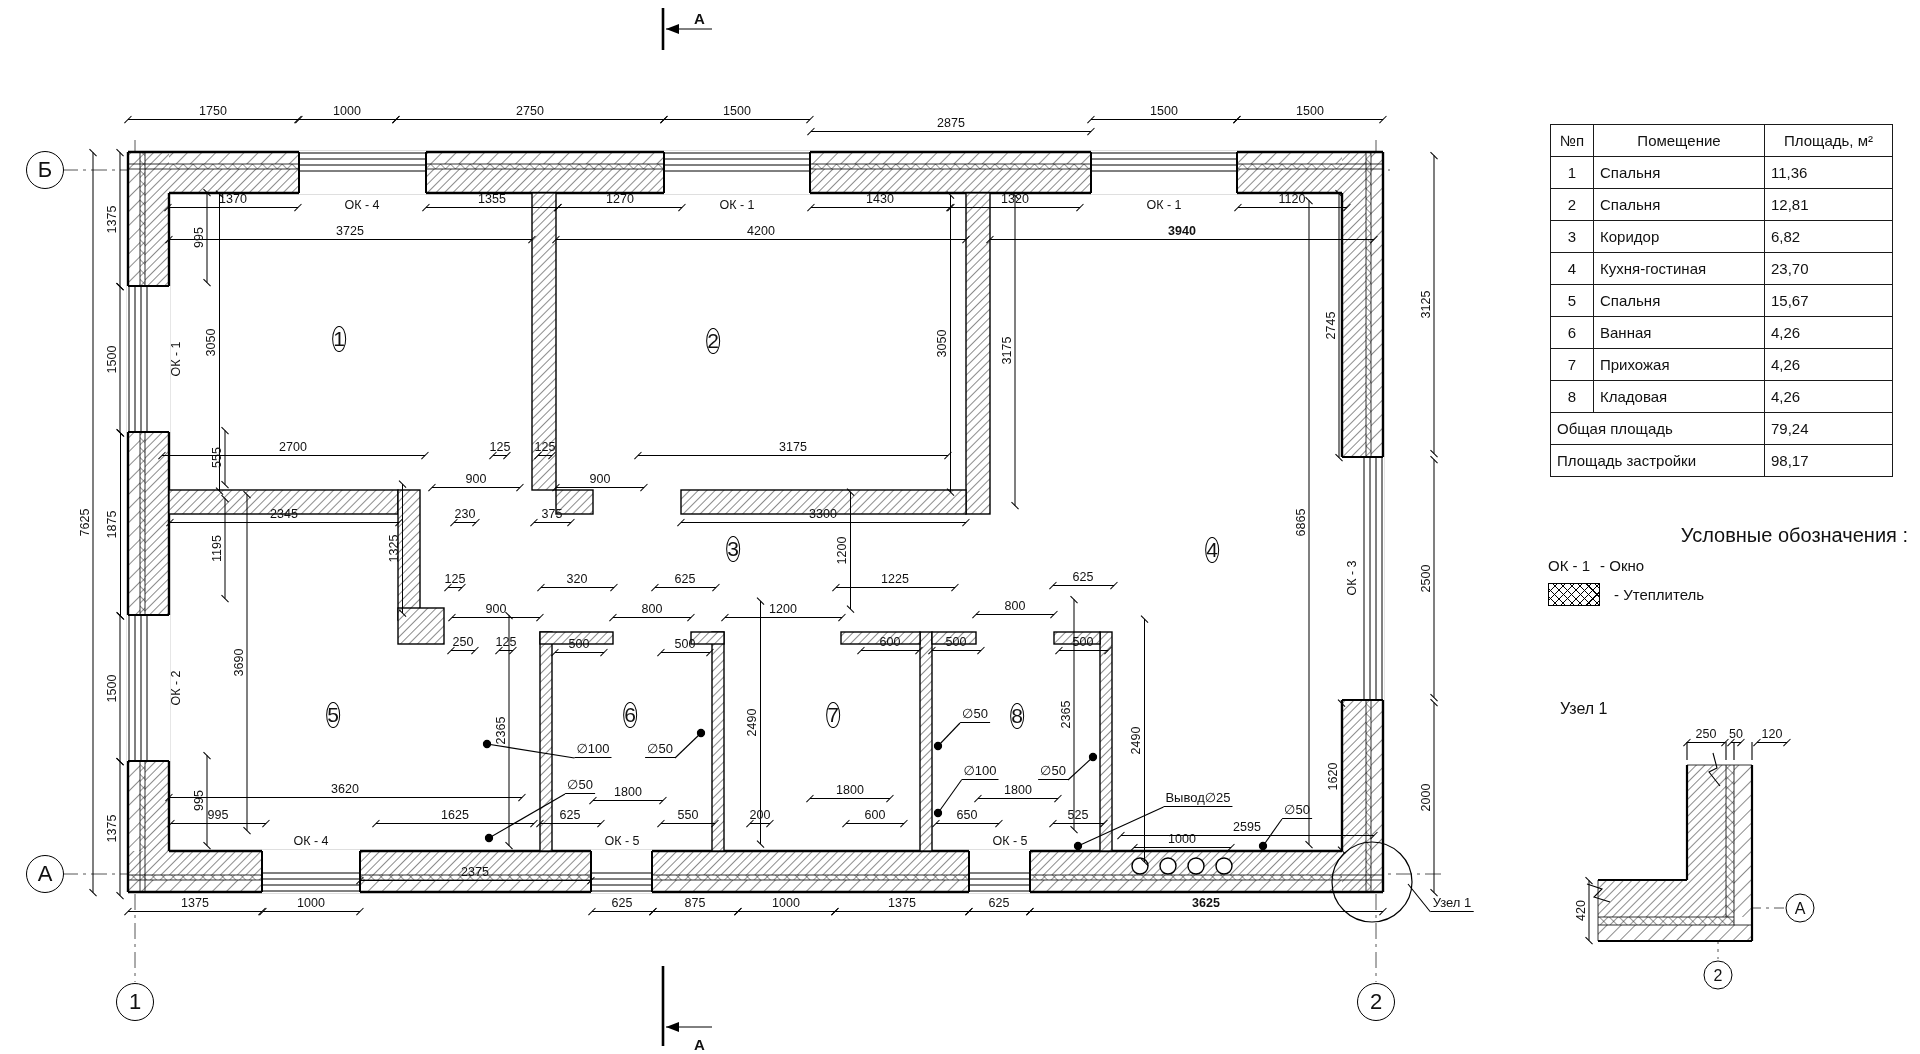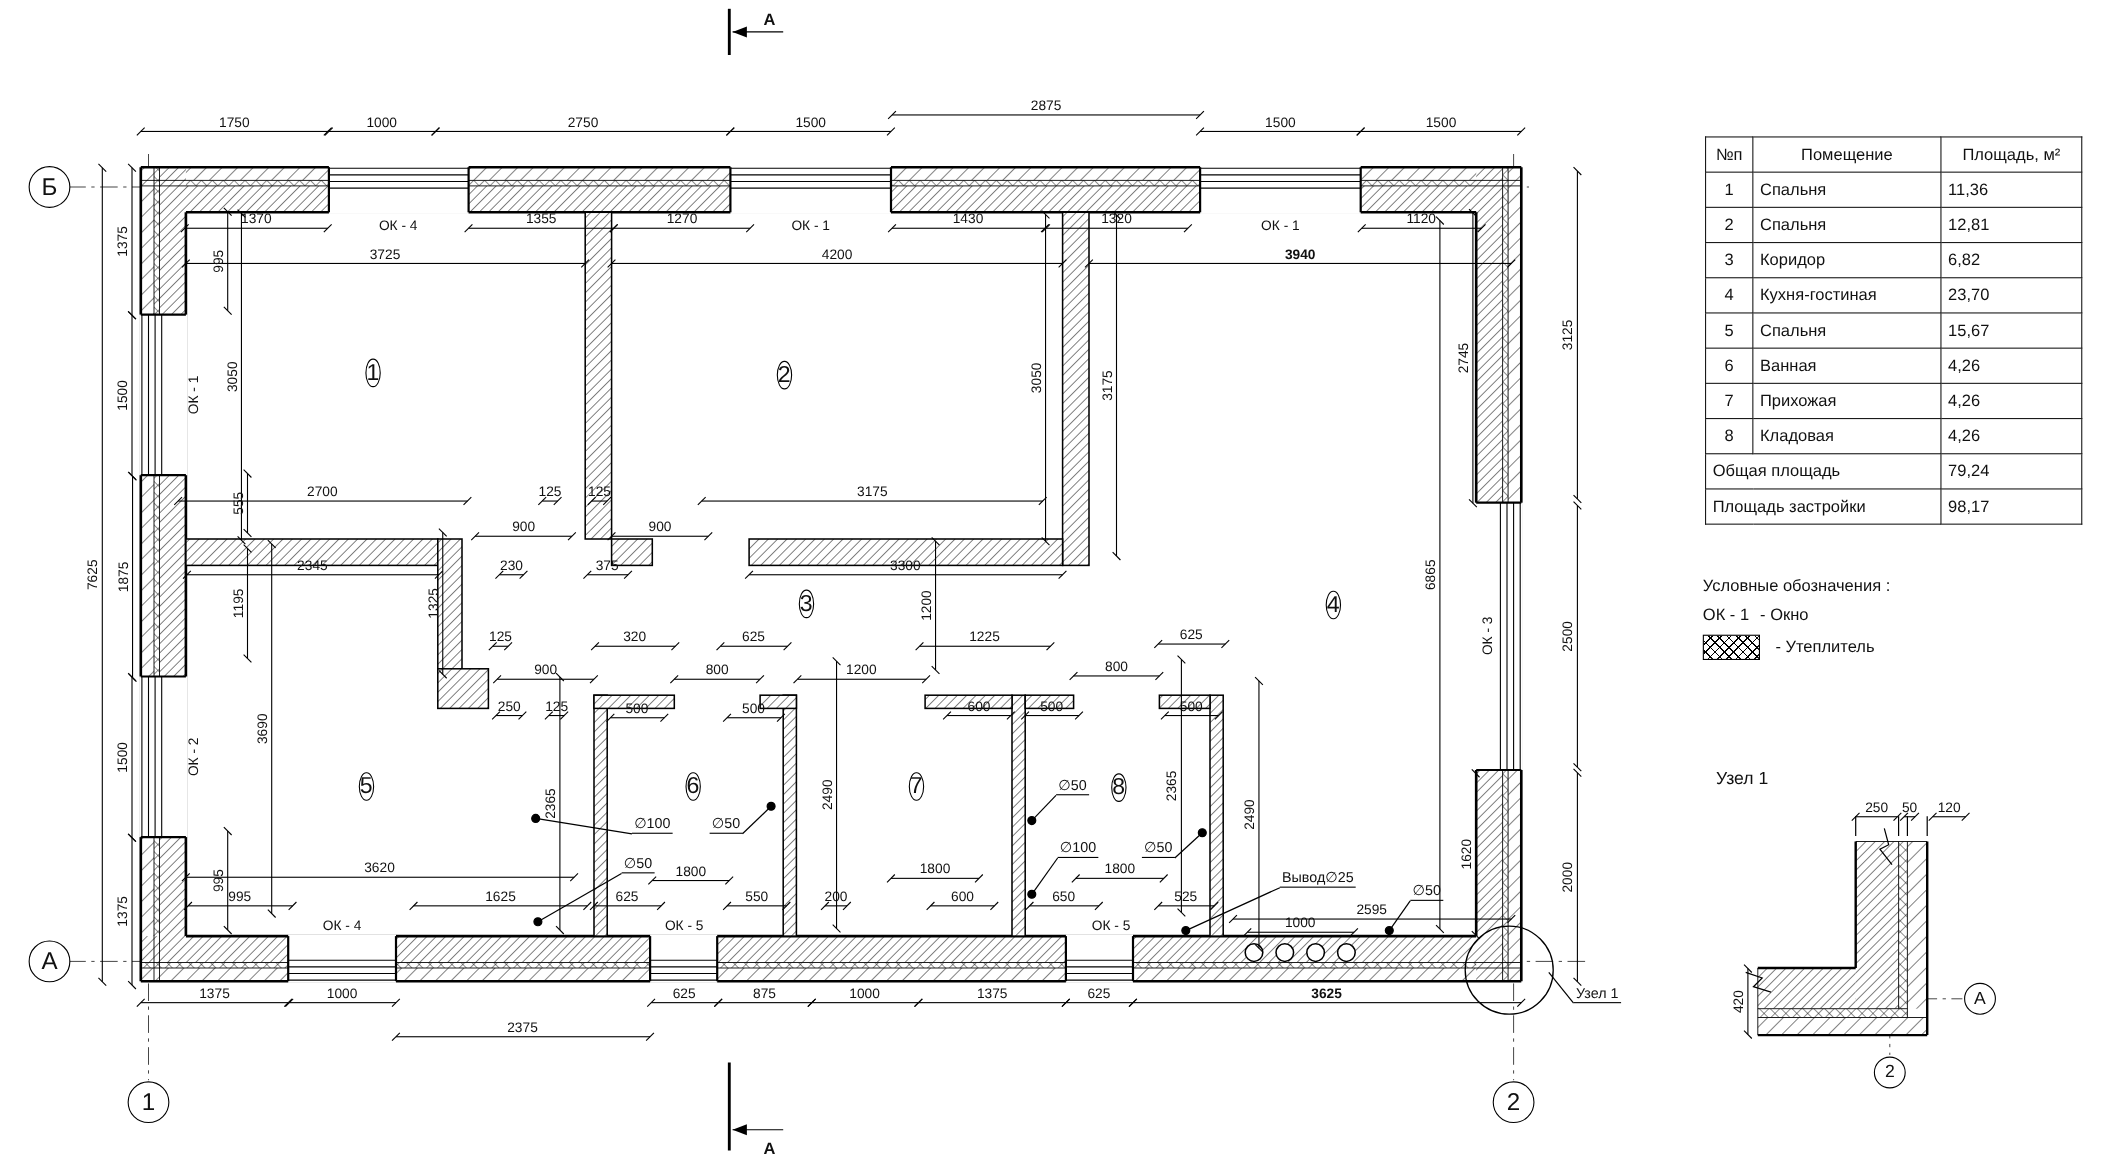--- a/index.html
+++ b/index.html
@@ -21,21 +21,21 @@
   .ldr{position:absolute;transform:translate(-50%,-100%);border-bottom:1.2px solid #000;font-size:13px;white-space:nowrap;padding:0 2px 1px 2px;}
   .sec-a{position:absolute;font-size:15px;font-weight:bold;}
   
   #room-table{position:absolute;left:1550px;top:124px;width:343px;border-collapse:collapse;font-size:15px;}
   #room-table th,#room-table td{border:1.6px solid #1a1a1a;padding:2px 6px;height:27px;font-weight:normal;text-align:left;background:#fff;}
   #room-table th{text-align:center;}
   #room-table td.num{text-align:center;width:30px;}
   #room-table td.val{width:115px;}
   
   #legend{position:absolute;left:1548px;top:524px;width:360px;}
-  #legend .hdr{font-size:15px;margin-bottom:10px;}
+  #legend .hdr{font-size:20px;margin-bottom:10px;text-align:right;}
   .lg-row{display:flex;align-items:center;margin-bottom:9px;font-size:15px;}
   .sw{width:52px;height:23px;border:1.7px solid #000;margin-right:14px;flex:none;box-sizing:border-box;background:#fff;}
   .sw.insulation{background-image:repeating-linear-gradient(45deg,transparent 0 5px,#000 5px 6px),repeating-linear-gradient(135deg,transparent 0 5px,#000 5px 6px);}
   .sw.backing-brick{background-image:repeating-linear-gradient(45deg,transparent 0 5.5px,#000 5.5px 6.6px);}
   .sw.facing-brick{background-image:repeating-linear-gradient(45deg,transparent 0 9px,#000 9px 10px);}
   .lg-key{margin-right:10px;}
   #detail-title{position:absolute;left:1560px;top:700px;font-size:16px;}
 </style>
 </head>
 <body>
@@ -340,21 +340,21 @@
       <div class="dim" style="left: 396px; top: 105px; width: 268px;">
         <i class="tl"></i>
         <i class="tr"></i>
         <span>2750</span>
       </div>
       <div class="dim" style="left: 664px; top: 105px; width: 146px;">
         <i class="tl"></i>
         <i class="tr"></i>
         <span>1500</span>
       </div>
-      <div class="dim" style="left: 811px; top: 90px; width: 280px; text-align: center;">
+      <div class="dim" style="left: 811px; top: 117px; width: 280px; text-align: center;">
         <i class="tl"></i>
         <i class="tr"></i>
         <span>2875</span>
       </div>
       <div class="dim" style="left: 1091px; top: 105px; width: 146px;">
         <i class="tl"></i>
         <i class="tr"></i>
         <span>1500</span>
       </div>
       <div class="dim" style="left: 1237px; top: 105px; width: 146px;">
@@ -740,21 +740,21 @@
       <div class="dim" style="left: 128px; top: 897px; width: 134px;">
         <i class="tl"></i>
         <i class="tr"></i>
         <span>1375</span>
       </div>
       <div class="dim" style="left: 262.5px; top: 897px; width: 97px;">
         <i class="tl"></i>
         <i class="tr"></i>
         <span>1000</span>
       </div>
-      <div class="dim" style="left: 359.5px; top: 928px; width: 231px;">
+      <div class="dim" style="left: 359.5px; top: 866px; width: 231px;">
         <i class="tl"></i>
         <i class="tr"></i>
         <span>2375</span>
       </div>
       <div class="dim" style="left: 591.5px; top: 897px; width: 61px;">
         <i class="tl"></i>
         <i class="tr"></i>
         <span>625</span>
       </div>
       <div class="dim" style="left: 652.5px; top: 897px; width: 85px;">

